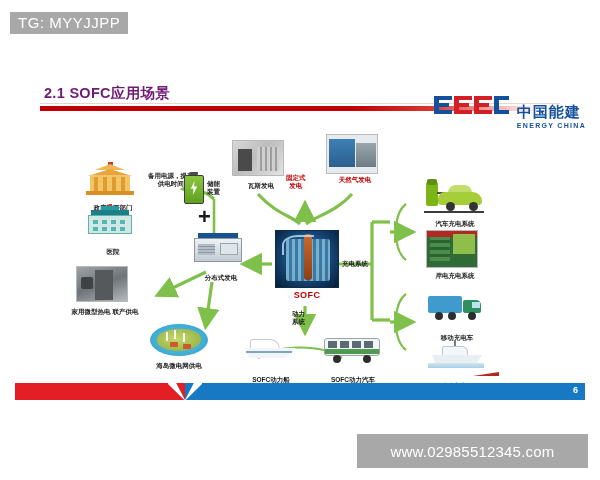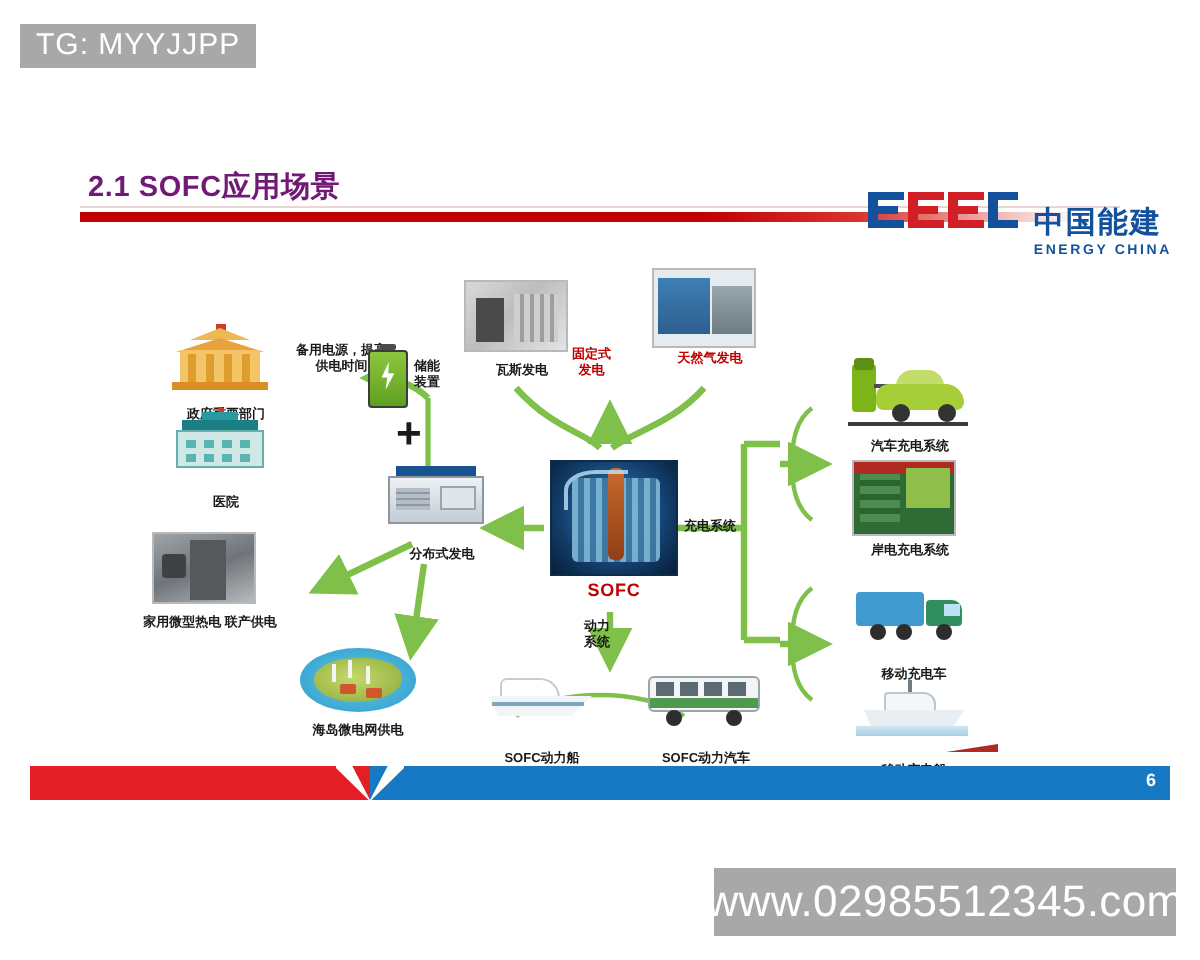--- a/index.html
+++ b/index.html
@@ -358,21 +358,21 @@
     clip-path: polygon(0% 100%, 100% 0%, 100% 100%);
   }
 
   
   .url-watermark {
     position: absolute;
     left: 357px; top: 434px;
     width: 231px; height: 34px;
     background: #a8a8a8;
     color: #ffffff;
-    font-size: 22px;
+    font-size: 15px;
     display: flex;
     align-items: center;
     justify-content: center;
     letter-spacing: 0.2px;
   }
 </style>
 </head>
 <body>
 
 <div class="tg-watermark">TG: MYYJJPP</div>

